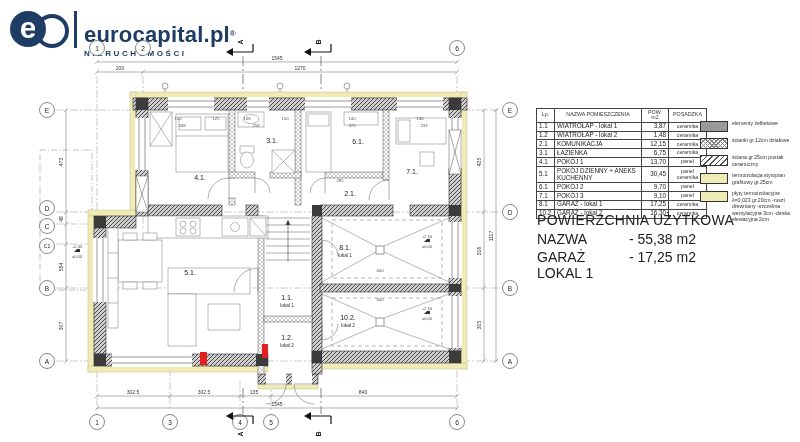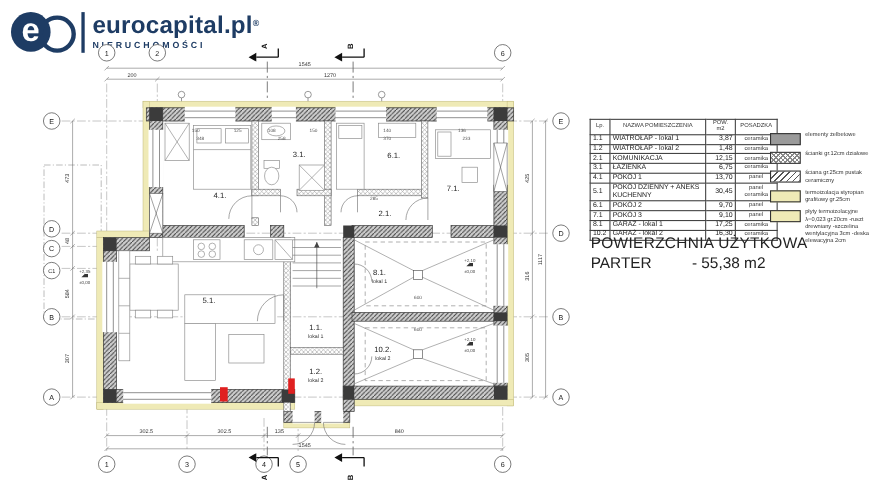--- a/index.html
+++ b/index.html
@@ -6,21 +6,21 @@
   #stage{position:relative;width:800px;height:442px;background:#fff;overflow:hidden;
          font-family:"Liberation Sans",sans-serif;color:#222;}
   
   #logo{position:absolute;left:10px;top:8px;width:280px;height:46px;}
   .logo-disc{position:absolute;left:0;top:3px;width:36px;height:36px;border-radius:50%;
              background:#1e3c64;color:#fff;font-weight:bold;font-size:30px;line-height:34px;
              text-align:center;}
   .logo-ring{position:absolute;left:25px;top:6px;width:26px;height:26px;border-radius:50%;
              border:4px solid #1e3c64;background:transparent;}
   .logo-bar{position:absolute;left:64px;top:3px;width:3px;height:37px;background:#1e3c64;}
-  .logo-text{position:absolute;left:74px;top:2px;}
+  .logo-text{position:absolute;left:74px;top:14px;}
   .logo-brand{font-size:22px;font-weight:bold;color:#1e3c64;letter-spacing:.2px;}
   .logo-reg{font-size:8px;vertical-align:super;color:#1e3c64;font-weight:bold;}
   .logo-sub{font-size:8px;font-weight:bold;color:#1e3c64;letter-spacing:2.6px;margin-top:1px;}
   
   #room-table{position:absolute;left:536px;top:108px;border-collapse:collapse;
               font-size:6.3px;line-height:1.1;}
   #room-table th,#room-table td{border:1px solid #444;padding:0.5px 2px;font-weight:normal;}
   #room-table th{font-size:5.3px;text-align:center;color:#333;}
   .col-lp{width:13px;text-align:left;}
   .col-name{width:82px;text-align:left;}
@@ -496,18 +496,22 @@
     </div>
     <div class="leg-item">
       <div class="leg-swatch sw-insul"></div>
       <div class="leg-label">płyty termoizolacyjne λ=0,023 gr.20cm -ruszt drewniany -szczelina wentylacyjna 3cm -deska elewacyjna 2cm</div>
     </div>
   </div>
 
   <div id="summary">
     <div class="sum-title">POWIERZCHNIA UŻYTKOWA</div>
     <div class="sum-row">
-      <span class="sum-label">PARTER</span>
+      <span class="sum-label">NAZWA</span>
       <span>- 55,38 m2</span>
     </div>
+    <div class="sum-row">
+      <span class="sum-label">GARAŻ LOKAL 1</span>
+      <span>- 17,25 m2</span>
+    </div>
   </div>
 
 </div>
 
 </body></html>

